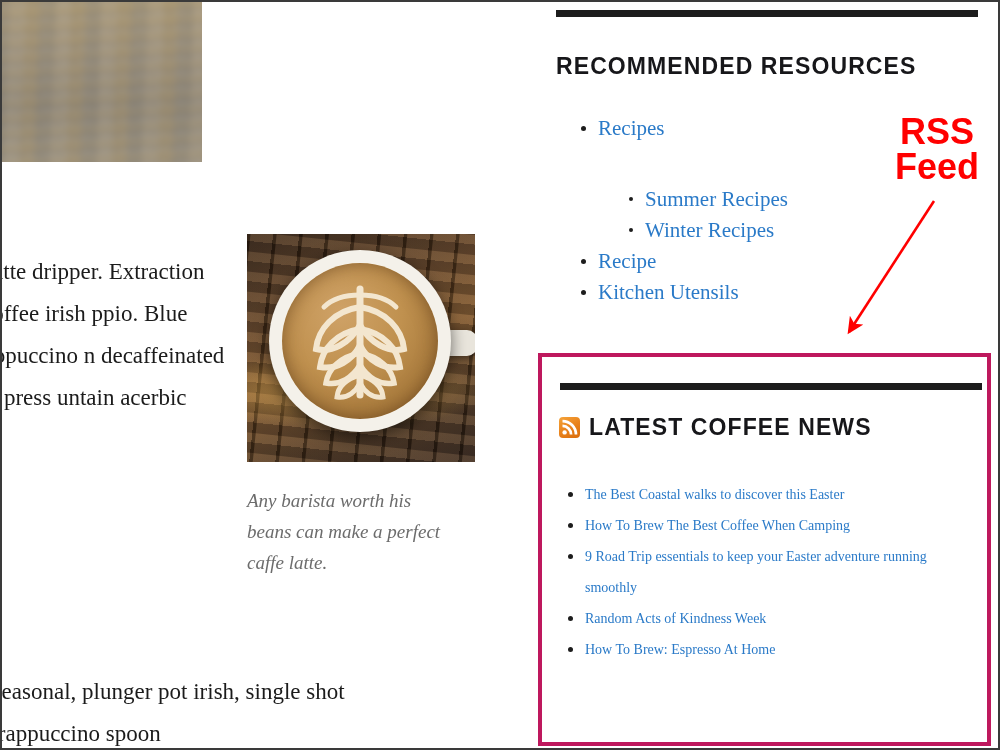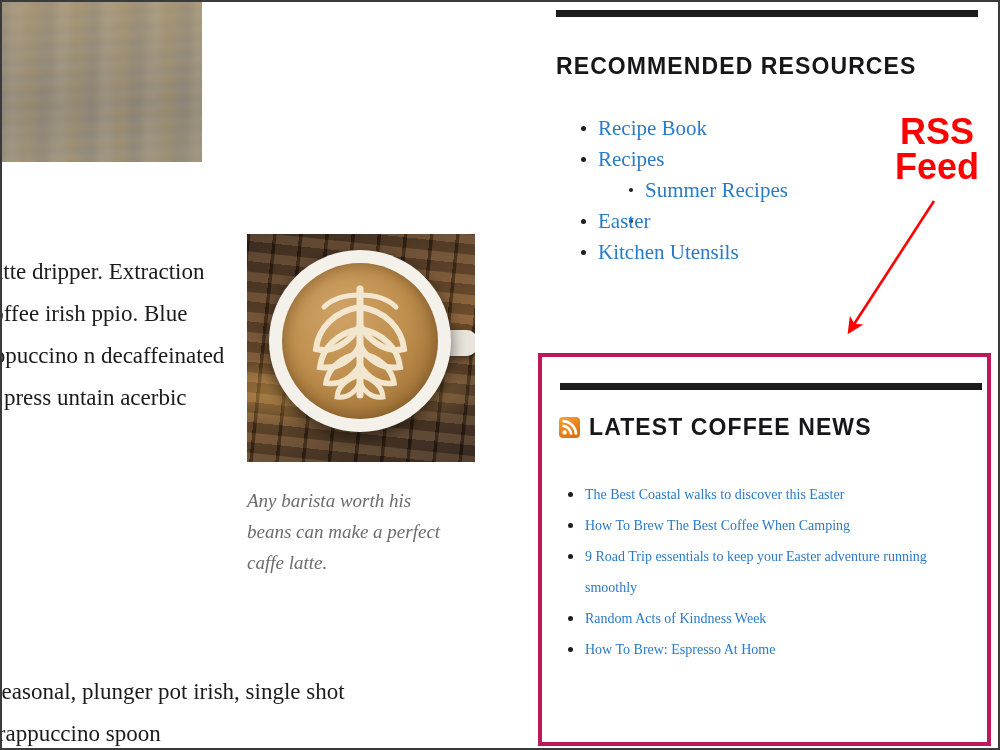--- a/index.html
+++ b/index.html
@@ -193,21 +193,21 @@
     top: 13px;
     width: 5px;
     height: 5px;
     border-radius: 50%;
     background: #1d1d1d;
   }
   .link-list .lbl {
     color: #2a7ac8;
     cursor: pointer;
   }
-  .sub-list { list-style: none; margin-left: 22px; }
+  .sub-list { list-style: none; margin-left: 22px; margin-top: 40px; }
   .sub-list li { padding-left: 25px; }
   .sub-list li > .bullet { top: 13px; left: 9px; width: 4px; height: 4px; }
 
   
   #rec-rule   { position: absolute; left: 0; top: 8px; }
   #rec-title  { position: absolute; left: 0; top: 51px; }
   #rec-list   { position: absolute; left: 17px; top: 111px; width: 400px; }
 
   
   .news-box {
@@ -307,38 +307,35 @@
 
   <div class="sidebar">
 
     <div id="rec-rule" class="rule"></div>
 
     <div id="rec-title" class="widget-title">RECOMMENDED RESOURCES</div>
 
     <ul id="rec-list" class="link-list">
       <li>
         <span class="bullet"></span>
-        <span class="lbl">Recipe Book</span>
-      </li>
-      <li>
-        <span class="bullet"></span>
         <span class="lbl">Recipes</span>
         <ul class="sub-list link-list">
           <li>
             <span class="bullet"></span>
             <span class="lbl">Summer Recipes</span>
           </li>
           <li>
             <span class="bullet"></span>
+            <span class="lbl">Winter Recipes</span>
           </li>
         </ul>
       </li>
       <li>
         <span class="bullet"></span>
-        <span class="lbl">Easter</span>
+        <span class="lbl">Recipe</span>
       </li>
       <li>
         <span class="bullet"></span>
         <span class="lbl">Kitchen Utensils</span>
       </li>
     </ul>
   </div>
 
   <div class="news-box">
 

